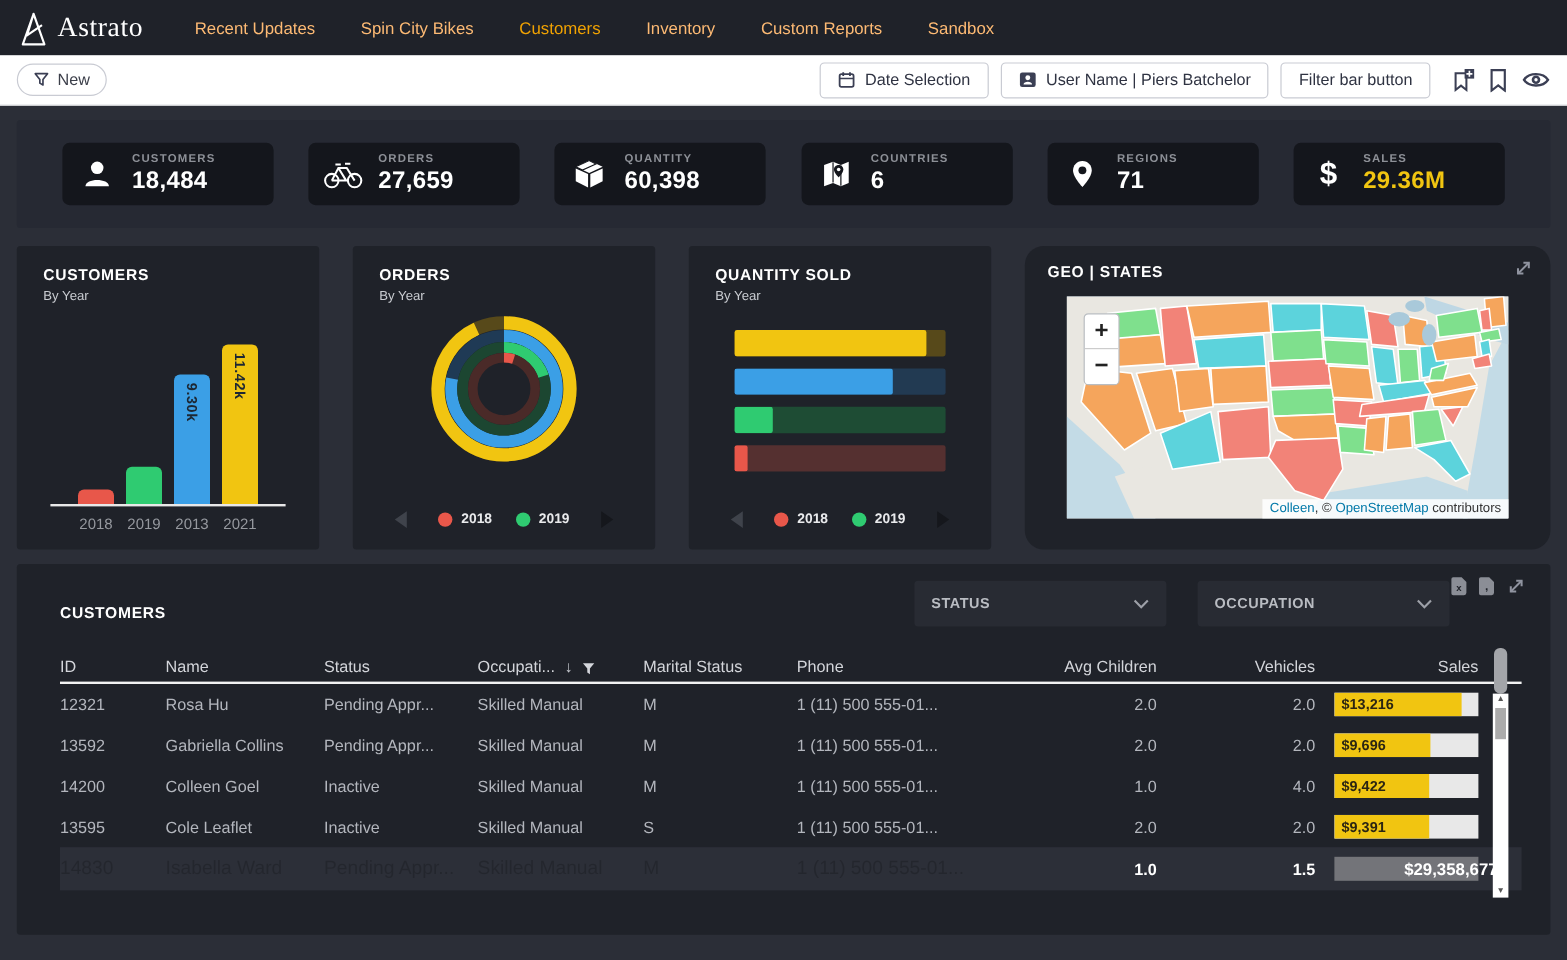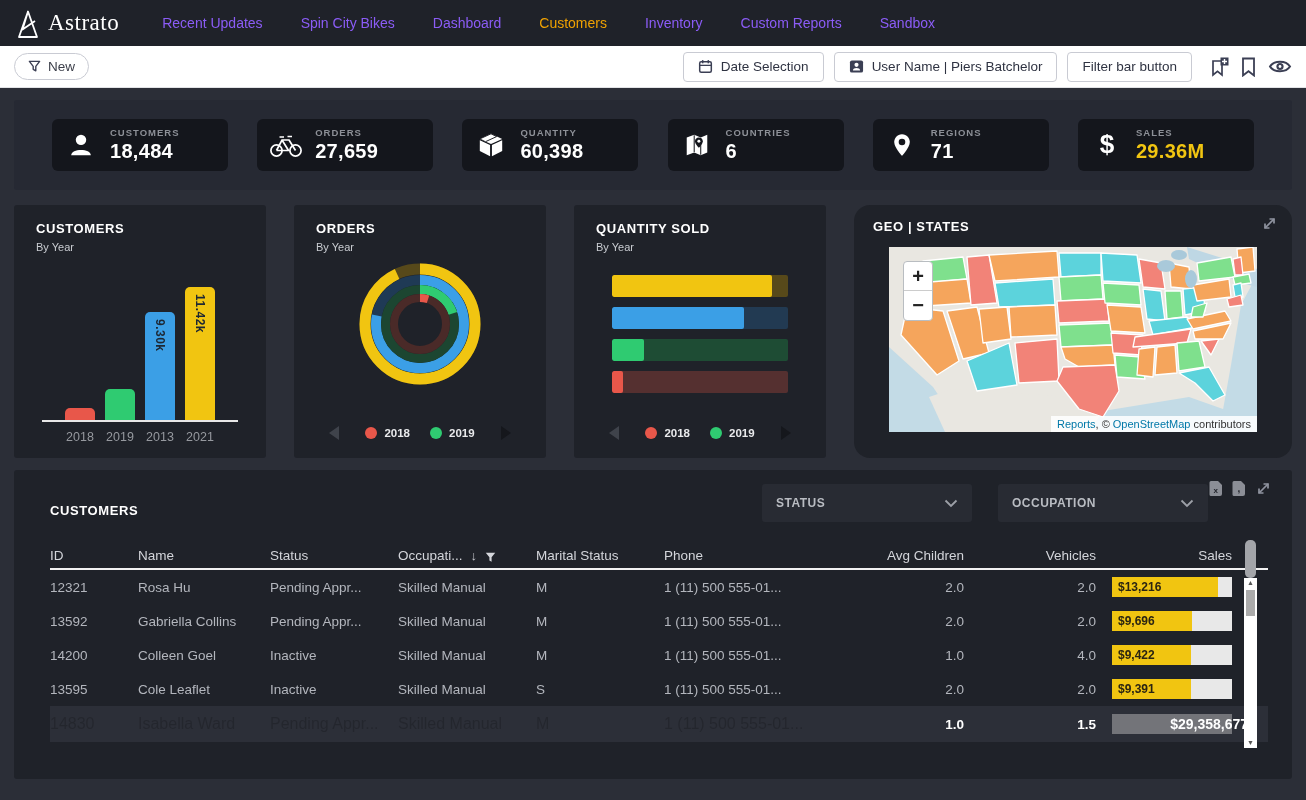--- a/index.html
+++ b/index.html
@@ -4,21 +4,21 @@
 <style>
   * { margin:0; padding:0; box-sizing:border-box; }
   html,body { width:1306px; height:800px; overflow:hidden; background:#2b2e37;
     font-family:"Liberation Sans", sans-serif; }
 
   
   .topnav { height:46px; background:#1f2229; display:flex; align-items:center; padding:0 14px; }
   .brand { display:flex; align-items:center; gap:7px; color:#fff; }
   .brand-name { font-family:"Liberation Serif", serif; font-size:23px; letter-spacing:.5px; }
   .navitems { display:flex; align-items:center; margin-left:24px; }
-  .navitem { color:#8b5cf6; font-size:14px; padding:0 19px; cursor:pointer; line-height:46px; }
+  .navitem { color:#fdba74; font-size:14px; padding:0 19px; cursor:pointer; line-height:46px; }
   .navitem.active { color:var(--accent,#f0a202); }
 
   
   .toolbar { height:42px; background:#ffffff; border-bottom:1px solid #e2e3e6;
     display:flex; align-items:center; padding:0 14px; }
   .pill { display:flex; align-items:center; gap:7px; border:1px solid #c9cbd3; border-radius:14px;
     height:27px; padding:0 13px; font-size:13.5px; color:#3c3f4a; background:#fff; cursor:pointer; }
   .tb-right { margin-left:auto; display:flex; align-items:center; gap:10px; }
   .tb-btn { display:flex; align-items:center; gap:8px; border:1px solid #c9cbd3; border-radius:4px;
     height:30px; padding:0 14px; font-size:13.5px; color:#2f3342; background:#fff; cursor:pointer; }
@@ -138,21 +138,20 @@
 <div class="topnav">
   <div class="brand">
     <svg width="27" height="31" viewBox="0 0 27 31">
       <path d="M5 29 L14 3.5 L23 29 Z M14 3.5 L8.5 21.5 L21 13" fill="none" stroke="#fff" stroke-width="1.8" stroke-linejoin="round"></path>
     </svg>
     <span class="brand-name">Astrato</span>
   </div>
   <div class="navitems">
     <span class="navitem">Recent Updates</span>
     <span class="navitem">Spin City Bikes</span>
-    <span class="navitem">Dashboard</span>
     <span class="navitem active">Customers</span>
     <span class="navitem">Inventory</span>
     <span class="navitem">Custom Reports</span>
     <span class="navitem">Sandbox</span>
   </div>
 </div>
 
 <div class="toolbar">
   <div class="pill">
     <svg width="13" height="13" viewBox="0 0 14 14">
@@ -438,21 +437,21 @@
             <polygon class="m-b" points="338,52 352,48 354,58 340,60" fill="#f28378"></polygon>
           </g>
           <ellipse cx="277" cy="19" rx="9" ry="6" fill="#a9c9da"></ellipse>
           <ellipse cx="302" cy="32" rx="6" ry="9" fill="#a9c9da"></ellipse>
           <ellipse cx="290" cy="8" rx="8" ry="5" fill="#a9c9da"></ellipse>
         </svg>
         <div class="zoomctl">
           <div>+</div>
           <div>−</div>
         </div>
-        <div class="attrib"><a>Reports</a><span>, © </span><a>OpenStreetMap</a><span> contributors</span></div>
+        <div class="attrib"><a>Colleen</a><span>, © </span><a>OpenStreetMap</a><span> contributors</span></div>
       </div>
     </div>
   </div>
 
   <div class="panel table-panel">
     <div class="tp-head">
       <div class="tp-title">CUSTOMERS</div>
       <div class="filters">
         <div class="filterbox">
           <span>STATUS</span>

